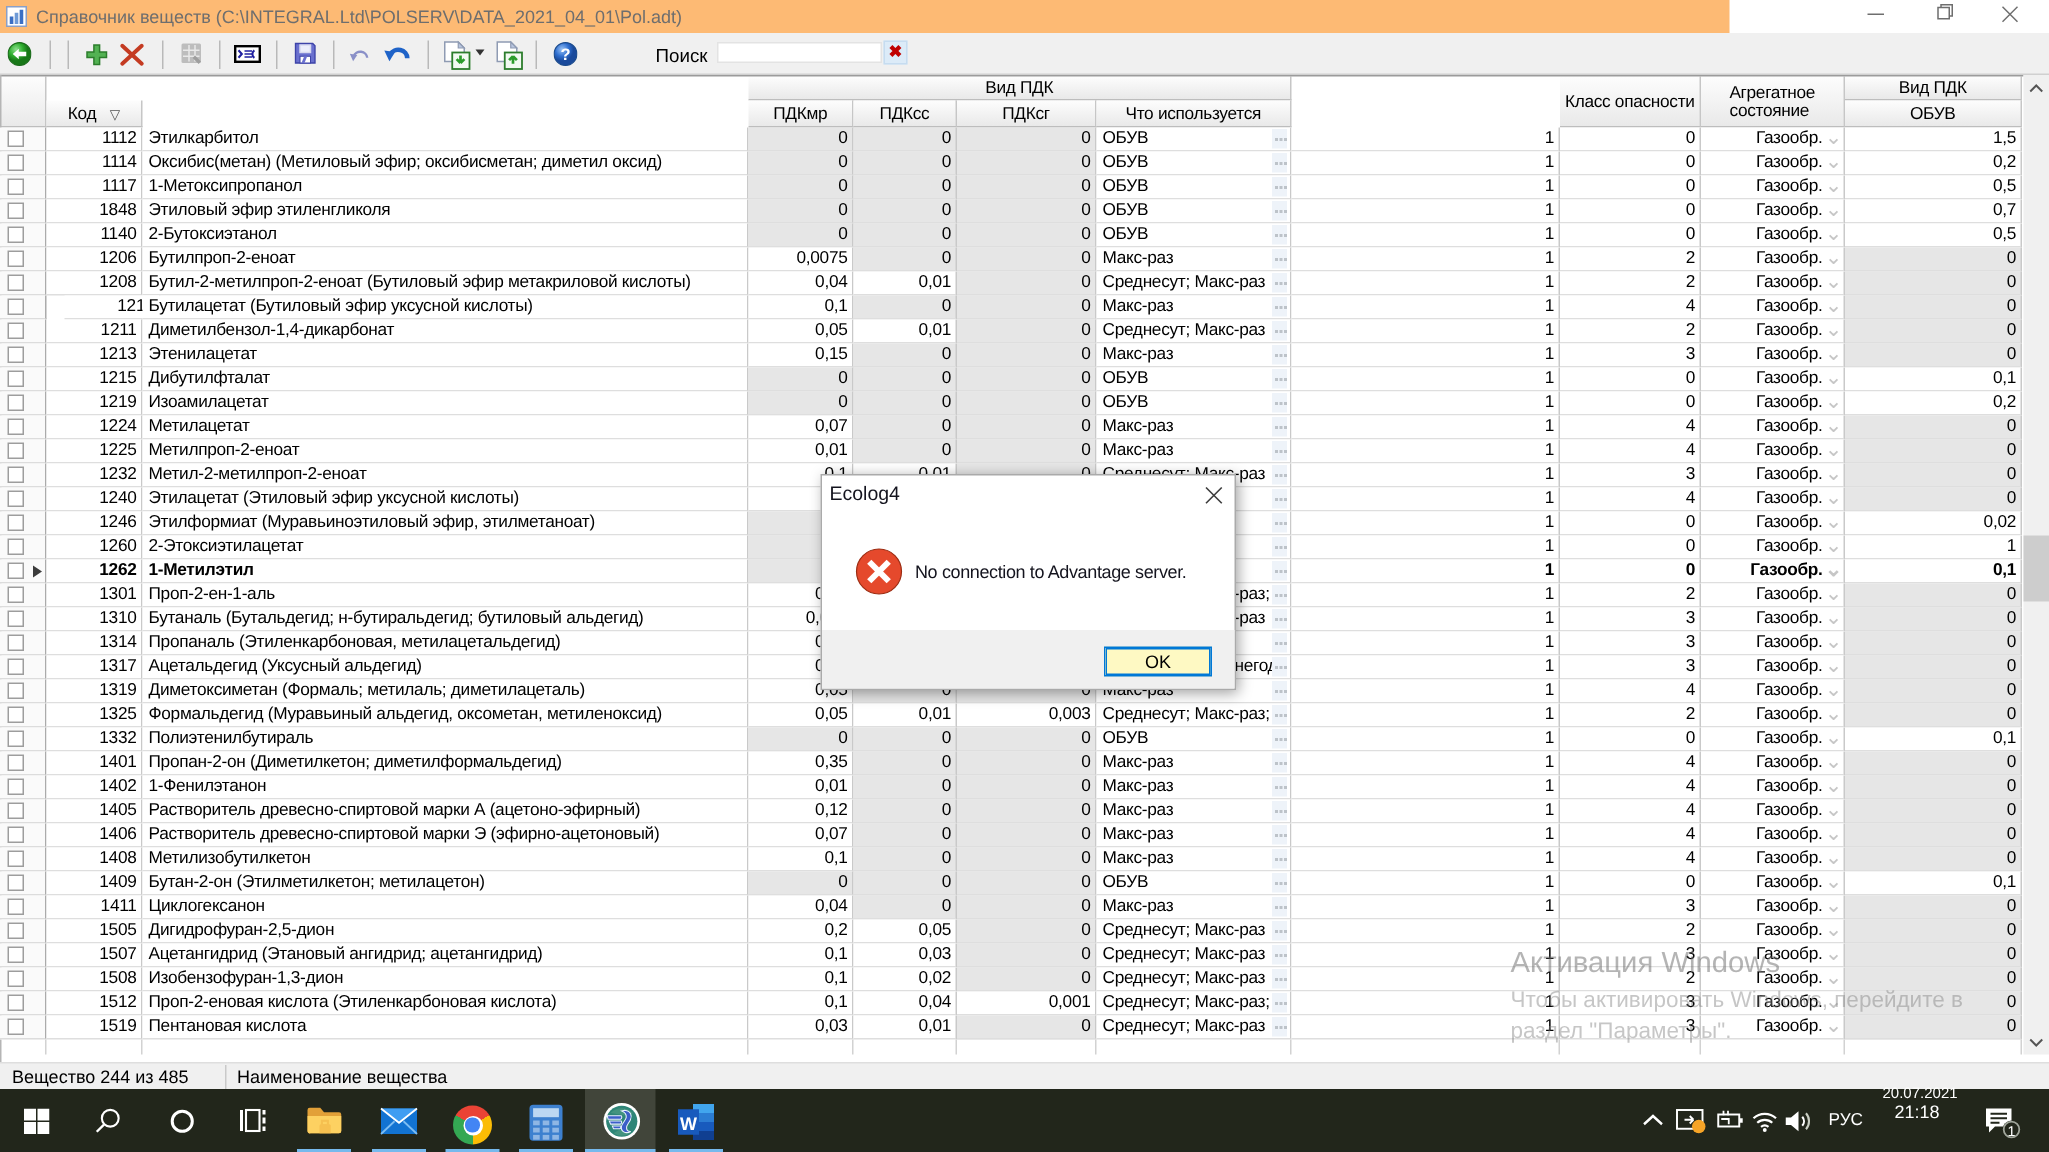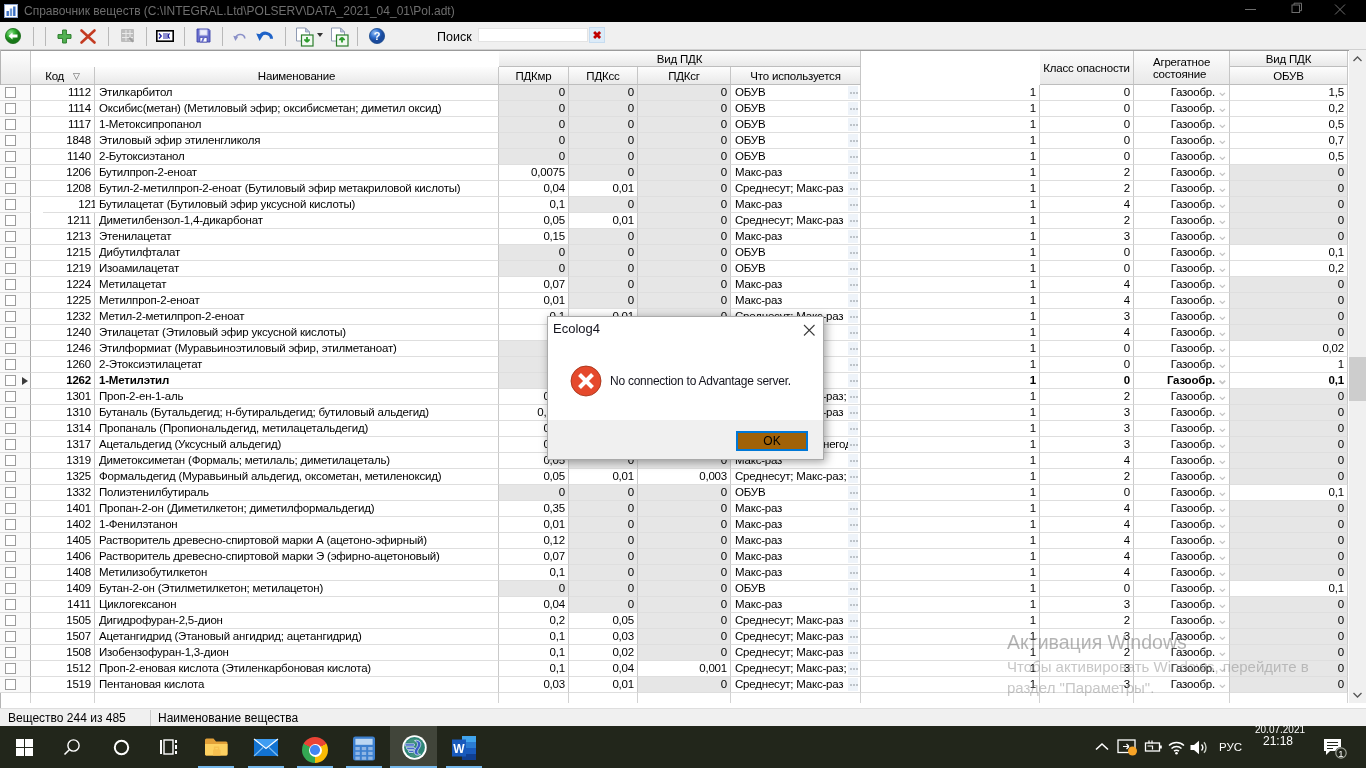--- a/index.html
+++ b/index.html
@@ -1,17 +1,17 @@
 <!DOCTYPE html>
 <html><head><meta charset="utf-8"><style>
 *{margin:0;padding:0;box-sizing:border-box}
 html,body{width:1366px;height:768px;overflow:hidden;font-family:"Liberation Sans",sans-serif;background:#fff}
 .abs{position:absolute}
 
-#title{position:absolute;left:0;top:0;width:1366px;height:22px;background:#000000}
+#title{position:absolute;left:0;top:0;width:1153px;height:22px;background:#fdba74}
 #title .txt{position:absolute;left:24px;top:4px;font-size:12px;color:#6e6e6e;white-space:pre}
 
 #tbar{position:absolute;left:0;top:22px;width:1366px;height:28px;background:#f0f0f0;border-bottom:1px solid #d0d0d0}
 .sep{position:absolute;top:27px;width:1px;height:19px;background:#b9b9b9}
 #poisk{position:absolute;left:437px;top:30px;font-size:12.5px;color:#000}
 #sinput{position:absolute;left:478px;top:28px;width:110px;height:14px;background:#fff;border:1px solid #e3e3e3}
 #sclear{position:absolute;left:589px;top:27px;width:16px;height:16px;background:#dcebf8;border:1px solid #c6dcf0;color:#c00000;font-size:11px;font-weight:bold;text-align:center;line-height:14px}
 
 #grid{position:absolute;left:0;top:50px;width:1366px;height:658px;background:#fff}
 .h{position:absolute;background:linear-gradient(#fdfdfd,#f4f4f4 45%,#e9e9e9);border-right:1px solid #c6c6c6;border-bottom:1px solid #bdbdbd;font-size:11.5px;letter-spacing:-0.2px;color:#000;display:flex;align-items:center;justify-content:center;white-space:pre;line-height:12px}
@@ -32,21 +32,21 @@
 
 #status{position:absolute;left:0;top:708px;width:1366px;height:18px;background:#f0f0f0;border-top:1px solid #dedede;font-size:12px;color:#000}
 
 #wm1{position:absolute;left:1007px;top:631px;font-size:19.5px;color:rgba(112,112,112,.52)}
 #wm2{position:absolute;left:1007px;top:658px;font-size:15px;color:rgba(128,128,128,.45)}
 #wm3{position:absolute;left:1007px;top:679px;font-size:15px;color:rgba(128,128,128,.45)}
 
 #dlg{position:absolute;left:547px;top:316px;width:277px;height:144px;background:#fff;border:1px solid #aaa;box-shadow:2px 2px 9px rgba(0,0,0,.38)}
 #dlg .ttl{position:absolute;left:5px;top:4px;font-size:13px;color:#14141e}
 #dlg .foot{position:absolute;left:0;top:103px;width:275px;height:39px;background:#f0f0f0}
-#okbtn{position:absolute;left:188px;top:114px;width:72px;height:20px;background:#a16207;border:1px solid #0078d7;box-shadow:inset 0 0 0 1px #0078d7;font-size:12px;text-align:center;line-height:18px;color:#000}
+#okbtn{position:absolute;left:188px;top:114px;width:72px;height:20px;background:#fef9c3;border:1px solid #0078d7;box-shadow:inset 0 0 0 1px #0078d7;font-size:12px;text-align:center;line-height:18px;color:#000}
 #dlg .msg{position:absolute;left:62px;top:57px;font-size:12px;letter-spacing:-0.25px;color:#14141e}
 
 #task{position:absolute;left:0;top:726px;width:1366px;height:42px;background:#22261b}
 .uline{position:absolute;top:766px;height:2px;background:#76b9ed}
 .trayt{position:absolute;color:#fff;font-size:12px}
 </style></head><body>
 
 <div id="title">
  <svg class="abs" style="left:4px;top:4px" width="14" height="14" viewBox="0 0 14 14">
       <rect x="0.5" y="0.5" width="13" height="13" fill="#fff" stroke="#8aa0c8"></rect>
@@ -146,21 +146,20 @@
   </svg>
 
 <div id="poisk">Поиск</div>
 <div id="sinput"></div>
 <div id="sclear">✖</div>
 
 <div id="grid">
  <div class="h" style="left:0;top:1px;width:31px;height:34px"></div>
  <div class="h" style="left:499px;top:1px;width:362px;height:16px">Вид ПДК</div>
  <div class="h" style="left:31px;top:17px;width:64px;height:18px">Код&nbsp;&nbsp;&nbsp;<span style="color:#555;font-size:9px">▽</span></div>
- <div class="h" style="left:95px;top:17px;width:404px;height:18px">Наименование</div>
  <div class="h" style="left:499px;top:17px;width:70px;height:18px">ПДКмр</div>
  <div class="h" style="left:569px;top:17px;width:69px;height:18px">ПДКсс</div>
  <div class="h" style="left:638px;top:17px;width:93px;height:18px">ПДКсг</div>
  <div class="h" style="left:731px;top:17px;width:130px;height:18px">Что используется</div>
  <div class="h" style="left:1040px;top:1px;width:94px;height:34px">Класс опасности</div>
  <div class="h" style="left:1134px;top:1px;width:96px;height:34px">Агрегатное
 состояние</div>
  <div class="h" style="left:1230px;top:1px;width:118px;height:16px">Вид ПДК</div>
  <div class="h" style="left:1230px;top:17px;width:118px;height:18px">ОБУВ</div>
  <div style="position:absolute;left:0;top:0;width:1349px;height:1px;background:#9b9b9b"></div>
@@ -438,21 +437,21 @@
 <div class="c r g" style="left:638px;top:405px;width:93px">0</div>
 <div class="c l" style="left:731px;top:405px;width:130px">Среднесут; Макс-раз<span class="dots"></span></div>
 <div class="c r" style="left:861px;top:405px;width:179px">1</div>
 <div class="c r" style="left:1040px;top:405px;width:94px">3</div>
 <div class="c r" style="left:1134px;top:405px;width:96px;padding-right:14px">Газообр.<span class="chev">⌄</span></div>
 <div class="c r g" style="left:1230px;top:405px;width:118px">0</div>
 <div class="c gut" style="left:0;top:421px;width:31px">
     <span class="cb"></span>
   </div>
 <div class="c r" style="left:31px;top:421px;width:64px">1314</div>
-<div class="c l" style="left:95px;top:421px;width:404px">Пропаналь (Пропиональдегид, метилацетальдегид)</div>
+<div class="c l" style="left:95px;top:421px;width:404px">Пропаналь (Этиленкарбоновая, метилацетальдегид)</div>
 <div class="c r" style="left:499px;top:421px;width:70px">0,01</div>
 <div class="c r g" style="left:569px;top:421px;width:69px">0</div>
 <div class="c r g" style="left:638px;top:421px;width:93px">0</div>
 <div class="c l" style="left:731px;top:421px;width:130px">Макс-раз<span class="dots"></span></div>
 <div class="c r" style="left:861px;top:421px;width:179px">1</div>
 <div class="c r" style="left:1040px;top:421px;width:94px">3</div>
 <div class="c r" style="left:1134px;top:421px;width:96px;padding-right:14px">Газообр.<span class="chev">⌄</span></div>
 <div class="c r g" style="left:1230px;top:421px;width:118px">0</div>
 <div class="c gut" style="left:0;top:437px;width:31px">
     <span class="cb"></span>

